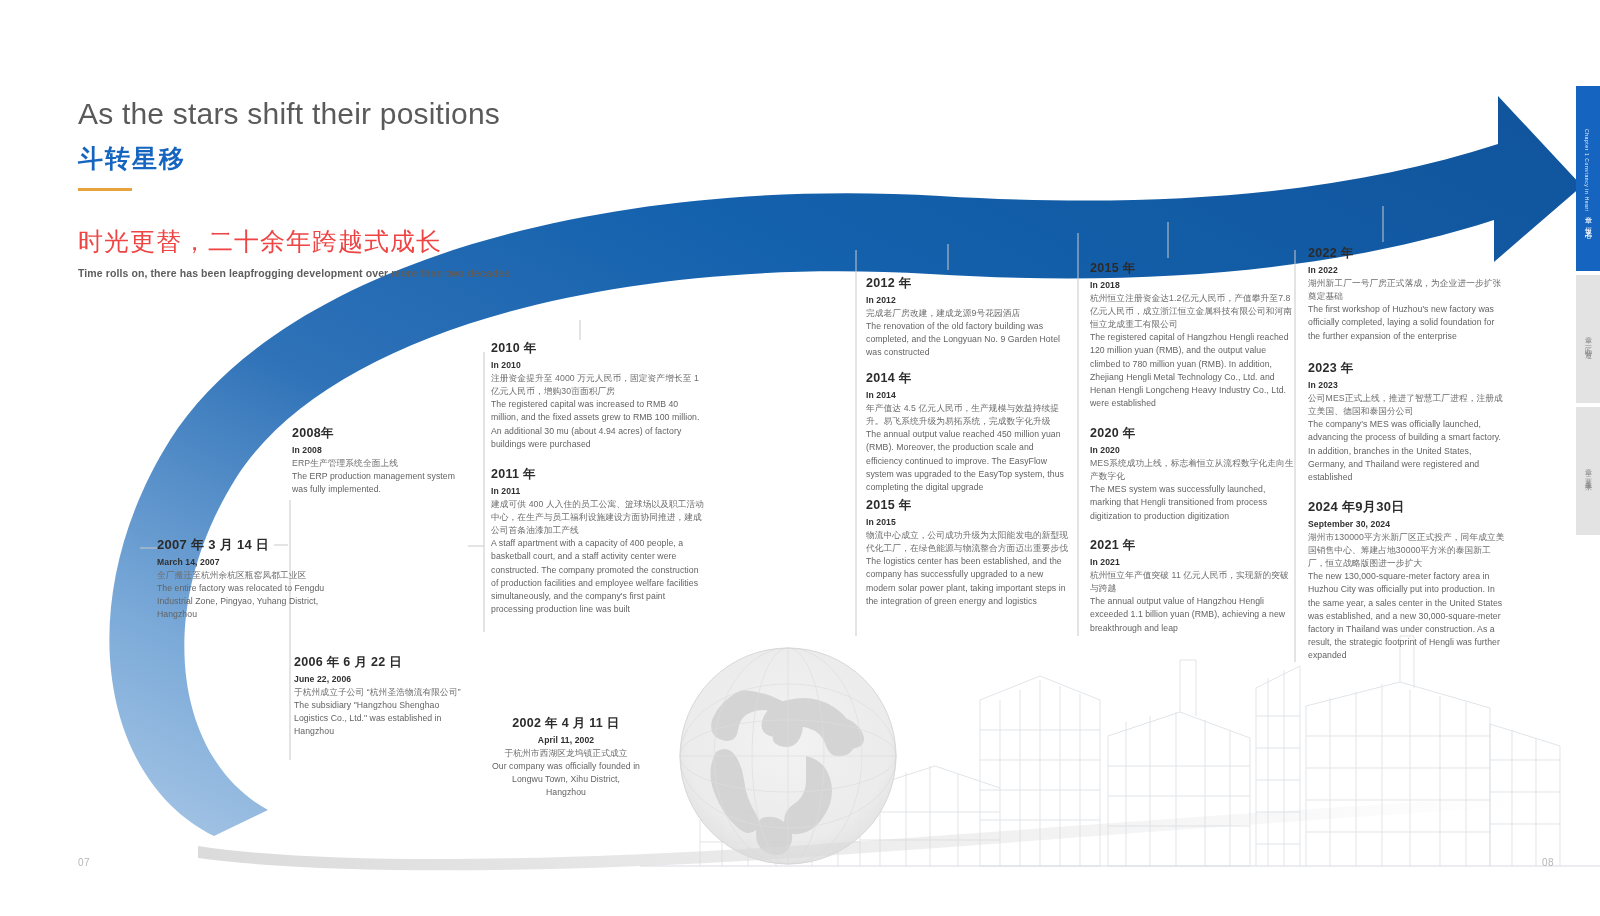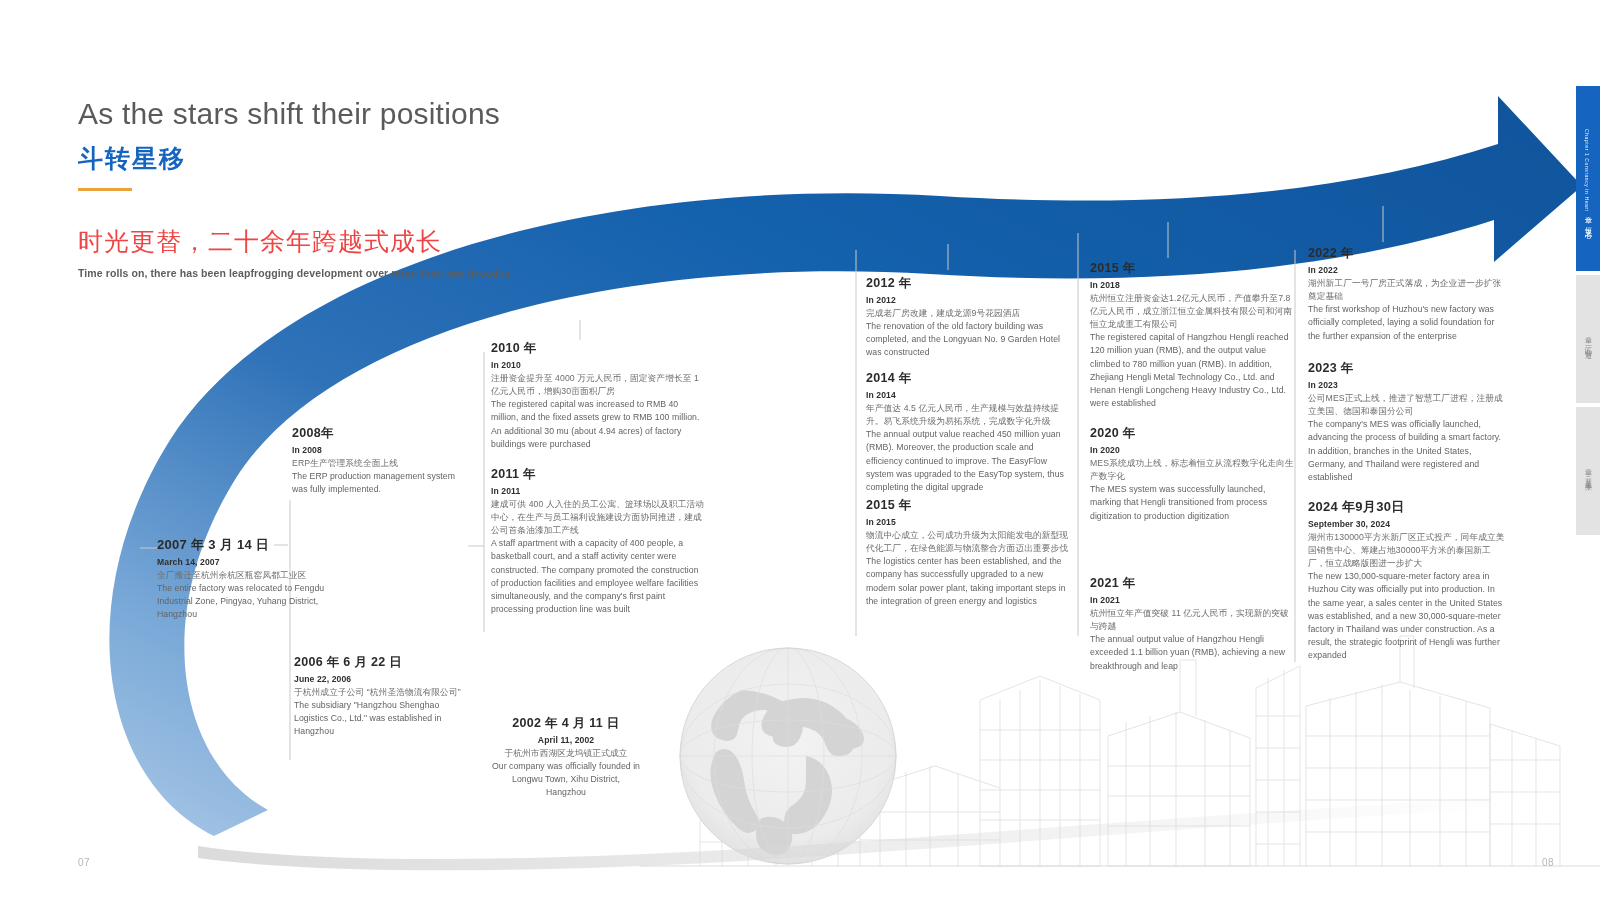--- a/index.html
+++ b/index.html
@@ -273,21 +273,21 @@
     <div class="e-en">The registered capital of Hangzhou Hengli reached 120 million yuan (RMB), and the output value climbed to 780 million yuan (RMB). In addition, Zhejiang Hengli Metal Technology Co., Ltd. and Henan Hengli Longcheng Heavy Industry Co., Ltd. were established</div>
   </div>
 
   <div class="entry" style="left:1090px; top:425px; width:205px;">
     <div class="e-title">2020 年</div>
     <div class="e-sub">In 2020</div>
     <div class="e-cn">MES系统成功上线，标志着恒立从流程数字化走向生产数字化</div>
     <div class="e-en">The MES system was successfully launched, marking that Hengli transitioned from process digitization to production digitization</div>
   </div>
 
-  <div class="entry" style="left:1090px; top:537px; width:205px;margin-top:38px;">
+  <div class="entry" style="left:1090px; top:537px; width:205px;">
     <div class="e-title">2021 年</div>
     <div class="e-sub">In 2021</div>
     <div class="e-cn">杭州恒立年产值突破 11 亿元人民币，实现新的突破与跨越</div>
     <div class="e-en">The annual output value of Hangzhou Hengli exceeded 1.1 billion yuan (RMB), achieving a new breakthrough and leap</div>
   </div>
 
   <div class="entry" style="left:1308px; top:245px; width:198px;">
     <div class="e-title">2022 年</div>
     <div class="e-sub">In 2022</div>
     <div class="e-cn">湖州新工厂一号厂房正式落成，为企业进一步扩张奠定基础</div>

